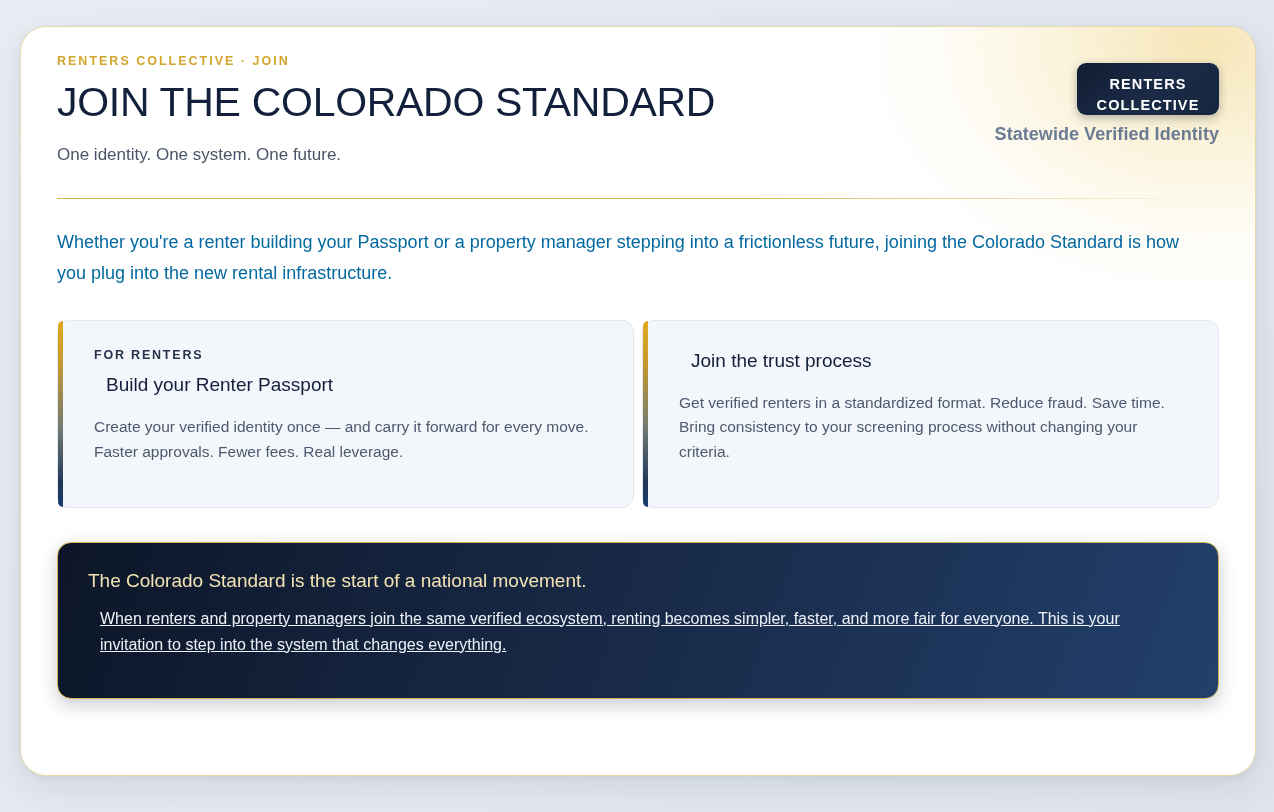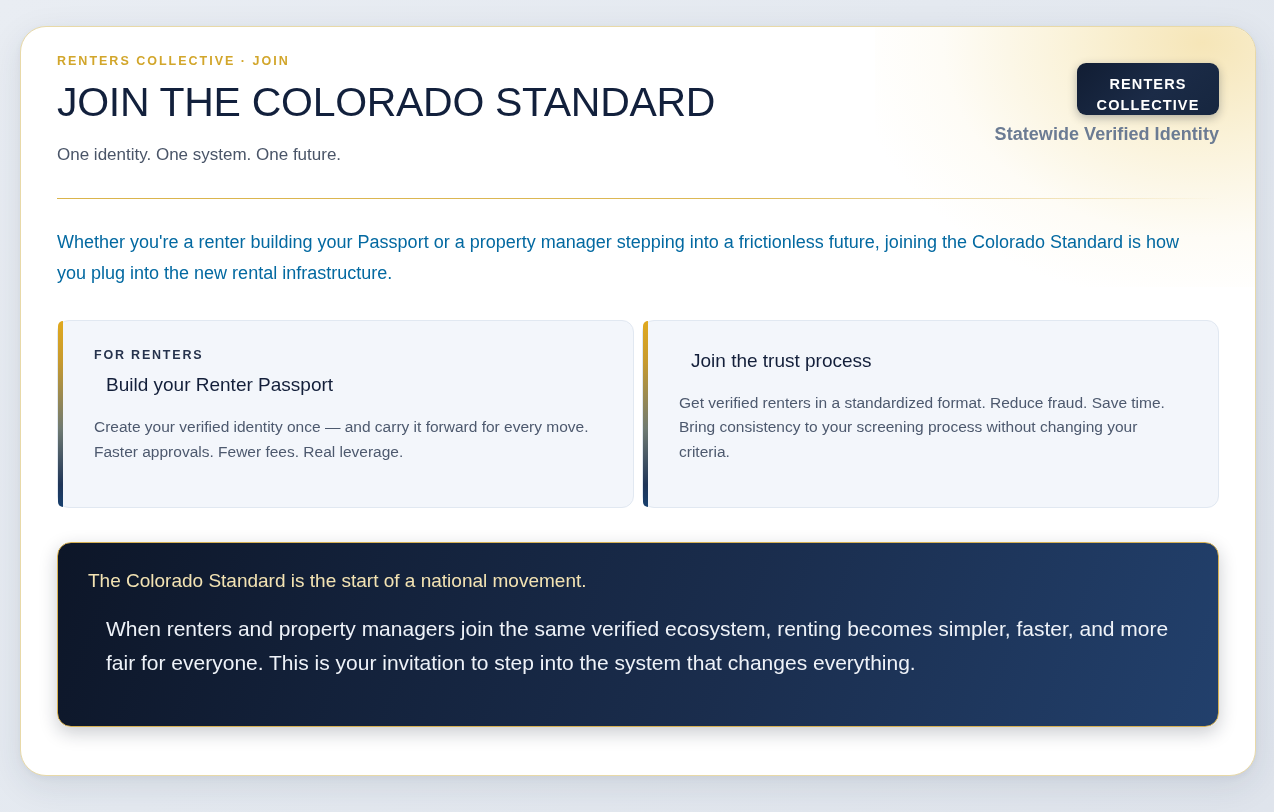--- a/index.html
+++ b/index.html
@@ -203,25 +203,26 @@
     box-shadow: 0 6px 18px rgba(16, 26, 46, 0.22);
   }
   .banner-heading {
     font-size: 19px;
     font-weight: normal;
     color: #f3e3b3;
     margin: 0 0 8px 0;
     line-height: 1.3;
   }
   .banner-body {
-    font-size: 21px;
+    font-size: 16px;
     color: #eef2f8;
     line-height: 1.64;
-    margin: 18px;
+    margin: 12px;
     max-width: 1090px;
+    text-decoration: underline;
   }
 </style>
 </head>
 <body>
 
 <div class="page-card">
   <div class="corner-glow"></div>
 
   <div class="card-inner">
 

